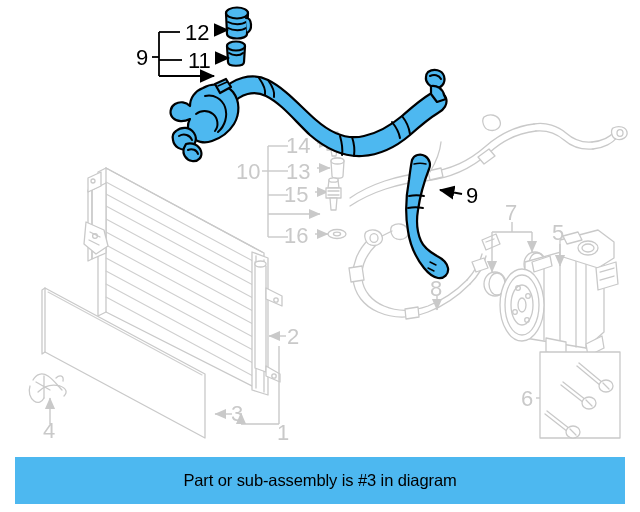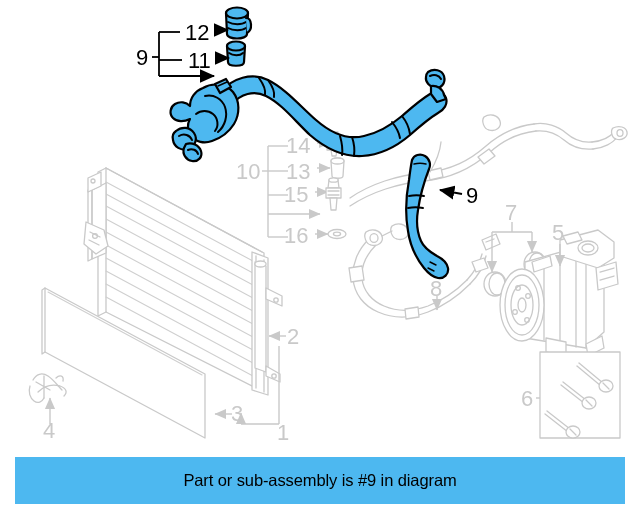--- a/index.html
+++ b/index.html
@@ -377,16 +377,16 @@
       <text class="num-hl" x="188" y="68" fill="#000000">11</text>
       <text class="num-hl" x="185" y="40" fill="#000000">12</text>
       <text class="num-fd" x="286" y="179" fill="#c9c9c9">13</text>
       <text class="num-fd" x="286" y="153" fill="#c9c9c9">14</text>
       <text class="num-fd" x="284" y="202" fill="#c9c9c9">15</text>
       <text class="num-fd" x="284" y="243" fill="#c9c9c9">16</text>
     </g>
   </svg>
 
   <div id="notice-banner" style="background: rgb(77, 184, 240);">
-    <div class="line">Part or sub-assembly is #9 in diagram</div>
+    <div class="line">Part or sub-assembly is #3 in diagram</div>
   </div>
 
 </div>
 
 </body></html>

